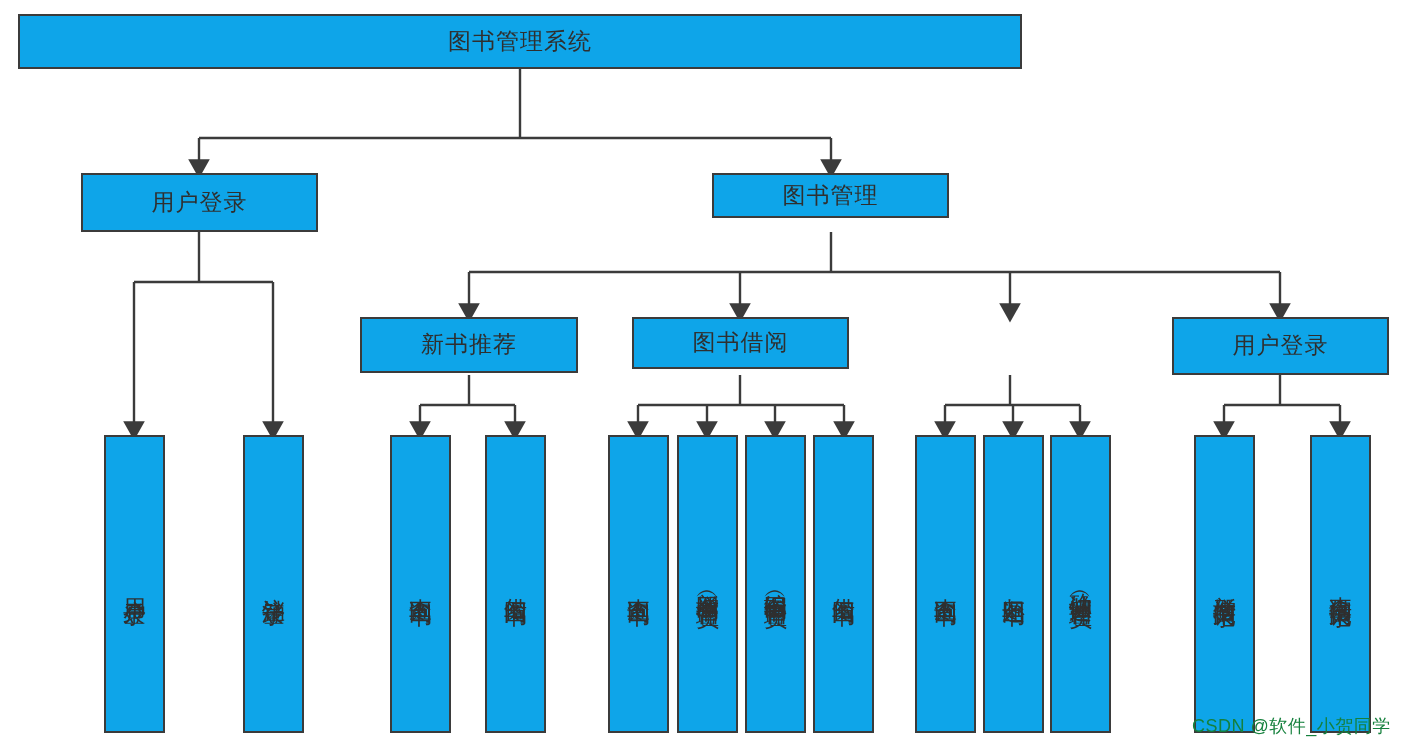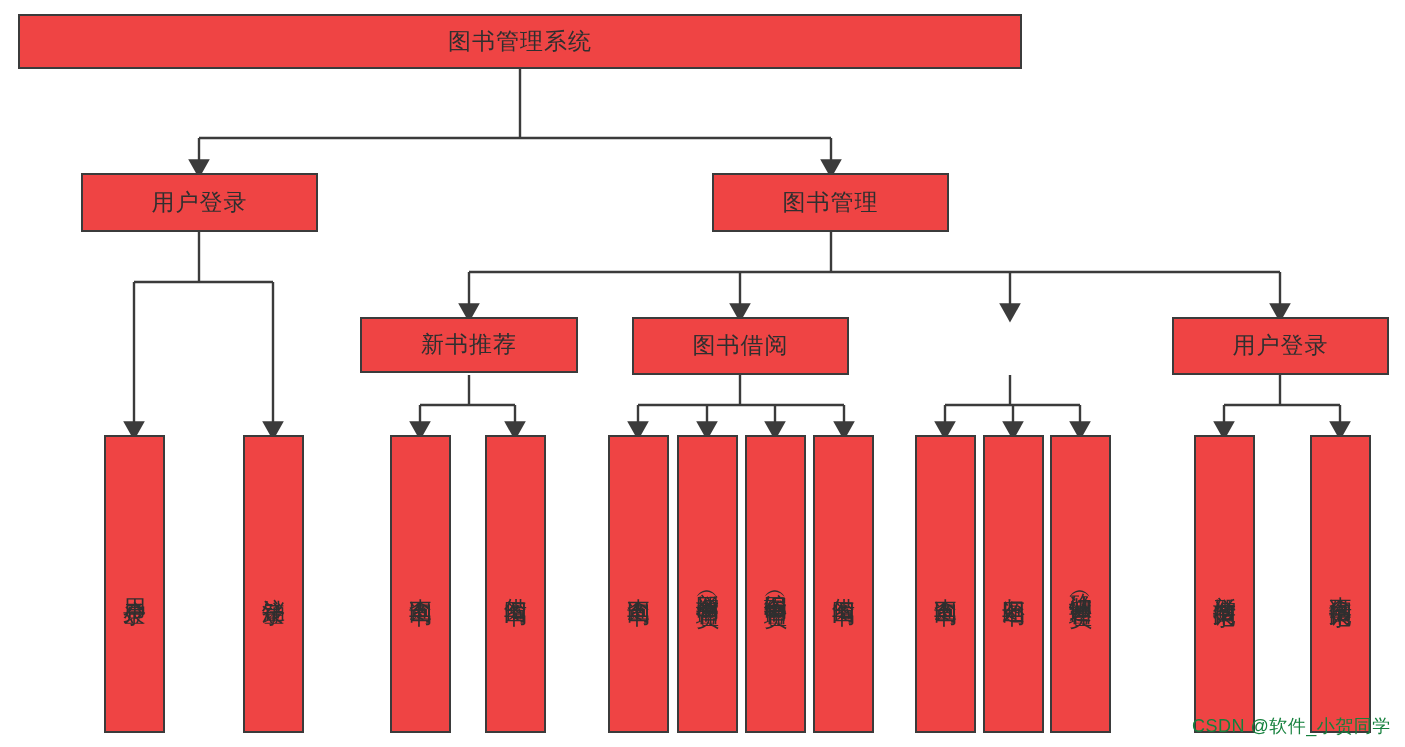--- a/index.html
+++ b/index.html
@@ -21,21 +21,21 @@
     position: absolute;
     left: 0;
     top: 0;
     width: 1405px;
     height: 747px;
   }
   .node {
     position: absolute;
     box-sizing: border-box;
     border: 2px solid #3b3b3b;
-    background: #ef4444;
+    background: #0ea5e9;
     display: flex;
     align-items: center;
     justify-content: center;
     color: #2f2f2f;
     z-index: 2;
   }
   .node.horiz {
     font-size: 23px;
     letter-spacing: 1px;
     line-height: 1.2;
@@ -122,28 +122,28 @@
     </g>
   </svg>
 
   <div class="node horiz" style="left:18px; top:14px; width:1004px; height:55px;">
     <span>图书管理系统</span>
   </div>
 
   <div class="node horiz" style="left:81px; top:173px; width:237px; height:59px;">
     <span>用户登录</span>
   </div>
-  <div class="node horiz" style="left:712px; top:173px; width:237px; height:59px;">
+  <div class="node horiz" style="left:712px; top:173px; width:237px; height:45px;">
     <span>图书管理</span>
   </div>
 
   <div class="node horiz" style="left:360px; top:317px; width:218px; height:56px;">
     <span>新书推荐</span>
   </div>
-  <div class="node horiz" style="left:632px; top:317px; width:217px; height:58px;">
+  <div class="node horiz" style="left:632px; top:317px; width:217px; height:52px;">
     <span>图书借阅</span>
   </div>
   <div class="node horiz" style="left:1172px; top:317px; width:217px; height:58px;">
     <span>用户登录</span>
   </div>
 
   <div class="node vert" style="left:104px; top:435px; width:61px; height:298px;">
     <span class="vtext">用户登录</span>
   </div>
   <div class="node vert" style="left:243px; top:435px; width:61px; height:298px;">

